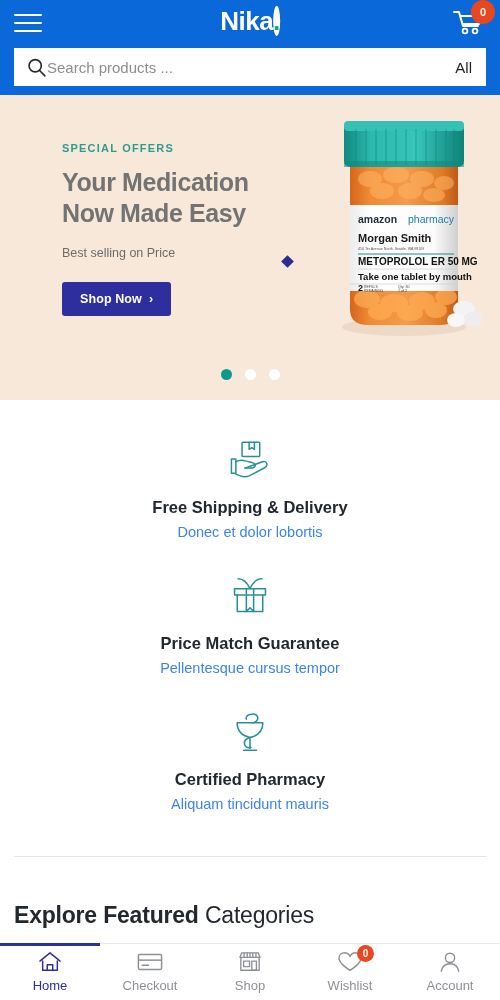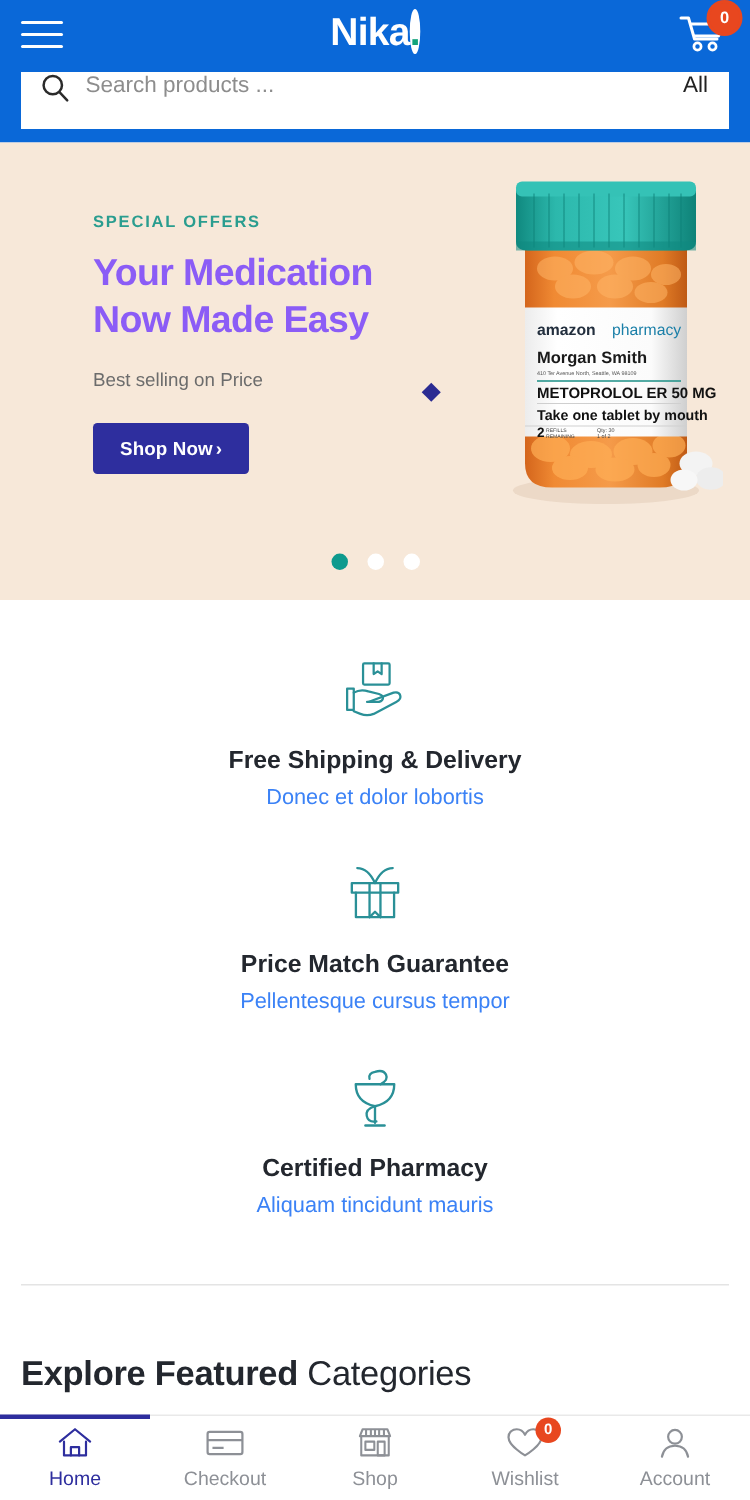--- a/index.html
+++ b/index.html
@@ -45,57 +45,56 @@
     background:#e8471f; color:#fff;
     font-size:11px; font-weight:bold;
     display:flex; align-items:center; justify-content:center;
     box-shadow:0 0 0 2px #e8471f;
   }
   .searchbar {
     position:absolute;
     left:14px; right:14px; bottom:9px;
     height:38px;
     background:#fff;
-    display:flex; align-items:flex-start;
+    display:flex; align-items:center;
     padding: 0 14px 0 12px;
-    gap:10px;
   }
   .search-input-txt { flex:1; color:#8d8d8d; font-size:15px; }
   .search-all { color:#222; font-size:15px; cursor:pointer; }
 
   
   .hero {
     position:relative;
     background:#f7e8d9;
     height:305px;
     overflow:hidden;
   }
   .hero-copy { position:absolute; left:62px; top:47px; z-index:3; }
   .eyebrow {
     color:#2a9d8f;
     font-size:11px;
     font-weight:bold;
     letter-spacing:1.2px;
     margin-bottom:13px;
   }
   .hero-title {
-    color:#8b5cf6;
+    color:#737373;
     font-size:25px;
     font-weight:bold;
     line-height:1.22;
     letter-spacing:-0.4px;
   }
   .hero-sub {
     margin-top:18px;
     color:#6c6c6c;
     font-size:12.5px;
   }
   .shop-btn {
     margin-top:22px;
-    display:inline-flex; align-items:center; gap:2px;
+    display:inline-flex; align-items:center; gap:7px;
     background:#2e2e9e;
     color:#fff;
     font-size:12.5px; font-weight:bold;
     padding:10px 18px;
     border:none; border-radius:3px;
     cursor:pointer;
     letter-spacing:0.1px;
   }
   .diamond { position:absolute; transform:rotate(45deg); z-index:2; }
   .d-navy  { width:9px;  height:9px;  background:#2b2b92; left:283px; top:162px; }

